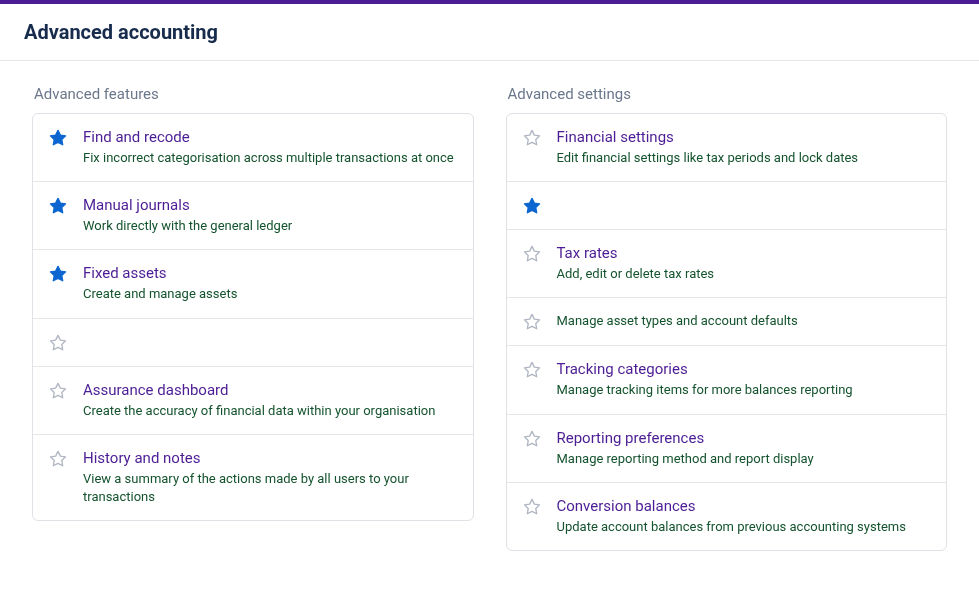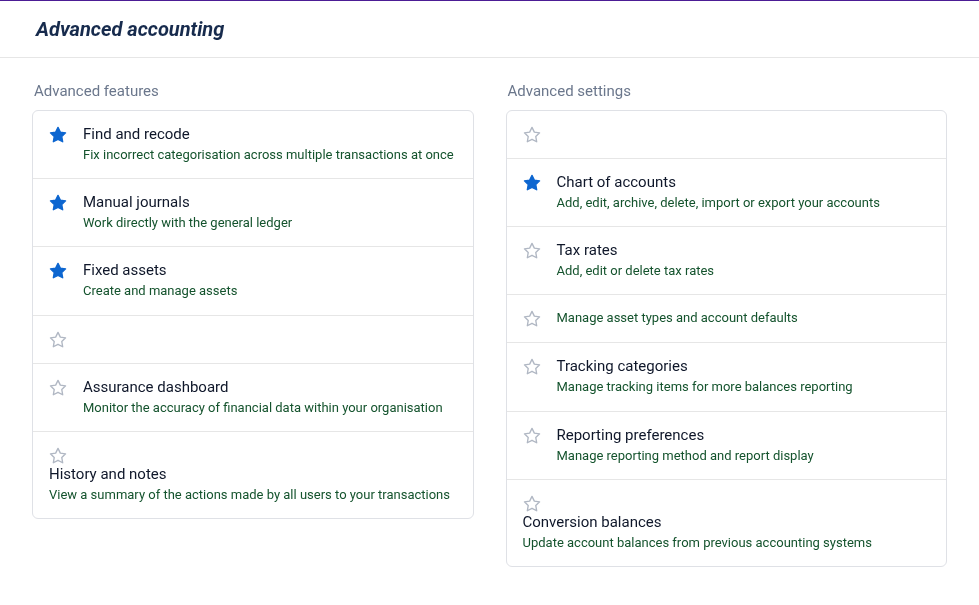--- a/index.html
+++ b/index.html
@@ -3,24 +3,23 @@
   <meta charset="utf-8">
   <style>
     * { box-sizing: border-box; margin: 0; padding: 0; }
     body {
       font-family: -apple-system, BlinkMacSystemFont, "Segoe UI", Roboto, Helvetica, Arial, sans-serif;
       background: #ffffff;
       color: #172b4d;
       width: 979px;
     }
     .page-header {
-      padding: 16px 36px;
-      border-top: 1px solid #4c1d95;
+      padding: 16px 24px;
+      border-top: 4px solid #4c1d95;
       border-bottom: 1px solid #e6e6e6;
-      font-style: italic;
     }
     .page-title {
       font-size: 20px;
       font-weight: 700;
       color: #172b4d;
     }
     .content {
       display: flex;
       gap: 32px;
       padding: 24px 32px;
@@ -42,21 +41,20 @@
     }
     .card-item {
       display: flex;
       align-items: flex-start;
       padding: 14px 16px;
       border-bottom: 1px solid #e6e6e6;
       cursor: pointer;
     }
     .card-item:last-child {
       border-bottom: none;
-      flex-direction: column;
     }
     .star-icon {
       flex-shrink: 0;
       width: 18px;
       height: 18px;
       margin-right: 16px;
       margin-top: 1px;
     }
     .star-icon svg {
       width: 18px;
@@ -71,21 +69,21 @@
       fill: none;
       stroke: #b0b7c3;
     }
     .item-text {
       flex: 1;
       min-width: 0;
     }
     .item-title {
       font-size: 15px;
       font-weight: 400;
-      color: #0f172a;
+      color: #4c1d95;
       margin-bottom: 3px;
     }
     .item-desc {
       font-size: 13px;
       color: #14532d;
       line-height: 1.4;
     }
   </style>
 </head>
 <body>
@@ -140,21 +138,21 @@
           </span>
         </div>
         <div class="card-item">
           <span class="star-icon star-empty">
             <svg viewBox="0 0 20 20">
               <path d="M10 1.5l2.6 5.27 5.82.85-4.21 4.1.99 5.79L10 14.77l-5.2 2.74.99-5.79-4.21-4.1 5.82-.85L10 1.5z" stroke-width="1.5" stroke-linejoin="round"></path>
             </svg>
           </span>
           <div class="item-text">
             <div class="item-title">Assurance dashboard</div>
-            <div class="item-desc">Monitor the accuracy of financial data within your organisation</div>
+            <div class="item-desc">Create the accuracy of financial data within your organisation</div>
           </div>
         </div>
         <div class="card-item">
           <span class="star-icon star-empty">
             <svg viewBox="0 0 20 20">
               <path d="M10 1.5l2.6 5.27 5.82.85-4.21 4.1.99 5.79L10 14.77l-5.2 2.74.99-5.79-4.21-4.1 5.82-.85L10 1.5z" stroke-width="1.5" stroke-linejoin="round"></path>
             </svg>
           </span>
           <div class="item-text">
             <div class="item-title">History and notes</div>
@@ -166,31 +164,31 @@
 
   <div class="column">
     <div class="section-label">Advanced settings</div>
     <div class="card-list" id="settings-list">
         <div class="card-item">
           <span class="star-icon star-empty">
             <svg viewBox="0 0 20 20">
               <path d="M10 1.5l2.6 5.27 5.82.85-4.21 4.1.99 5.79L10 14.77l-5.2 2.74.99-5.79-4.21-4.1 5.82-.85L10 1.5z" stroke-width="1.5" stroke-linejoin="round"></path>
             </svg>
           </span>
-        </div>
-        <div class="card-item">
-          <span class="star-icon star-filled">
-            <svg viewBox="0 0 20 20">
-              <path d="M10 1.5l2.6 5.27 5.82.85-4.21 4.1.99 5.79L10 14.77l-5.2 2.74.99-5.79-4.21-4.1 5.82-.85L10 1.5z" stroke-width="1.5" stroke-linejoin="round"></path>
-            </svg>
-          </span>
-          <div class="item-text">
-            <div class="item-title">Chart of accounts</div>
-            <div class="item-desc">Add, edit, archive, delete, import or export your accounts</div>
-          </div>
+          <div class="item-text">
+            <div class="item-title">Financial settings</div>
+            <div class="item-desc">Edit financial settings like tax periods and lock dates</div>
+          </div>
+        </div>
+        <div class="card-item">
+          <span class="star-icon star-filled">
+            <svg viewBox="0 0 20 20">
+              <path d="M10 1.5l2.6 5.27 5.82.85-4.21 4.1.99 5.79L10 14.77l-5.2 2.74.99-5.79-4.21-4.1 5.82-.85L10 1.5z" stroke-width="1.5" stroke-linejoin="round"></path>
+            </svg>
+          </span>
         </div>
         <div class="card-item">
           <span class="star-icon star-empty">
             <svg viewBox="0 0 20 20">
               <path d="M10 1.5l2.6 5.27 5.82.85-4.21 4.1.99 5.79L10 14.77l-5.2 2.74.99-5.79-4.21-4.1 5.82-.85L10 1.5z" stroke-width="1.5" stroke-linejoin="round"></path>
             </svg>
           </span>
           <div class="item-text">
             <div class="item-title">Tax rates</div>
             <div class="item-desc">Add, edit or delete tax rates</div>

